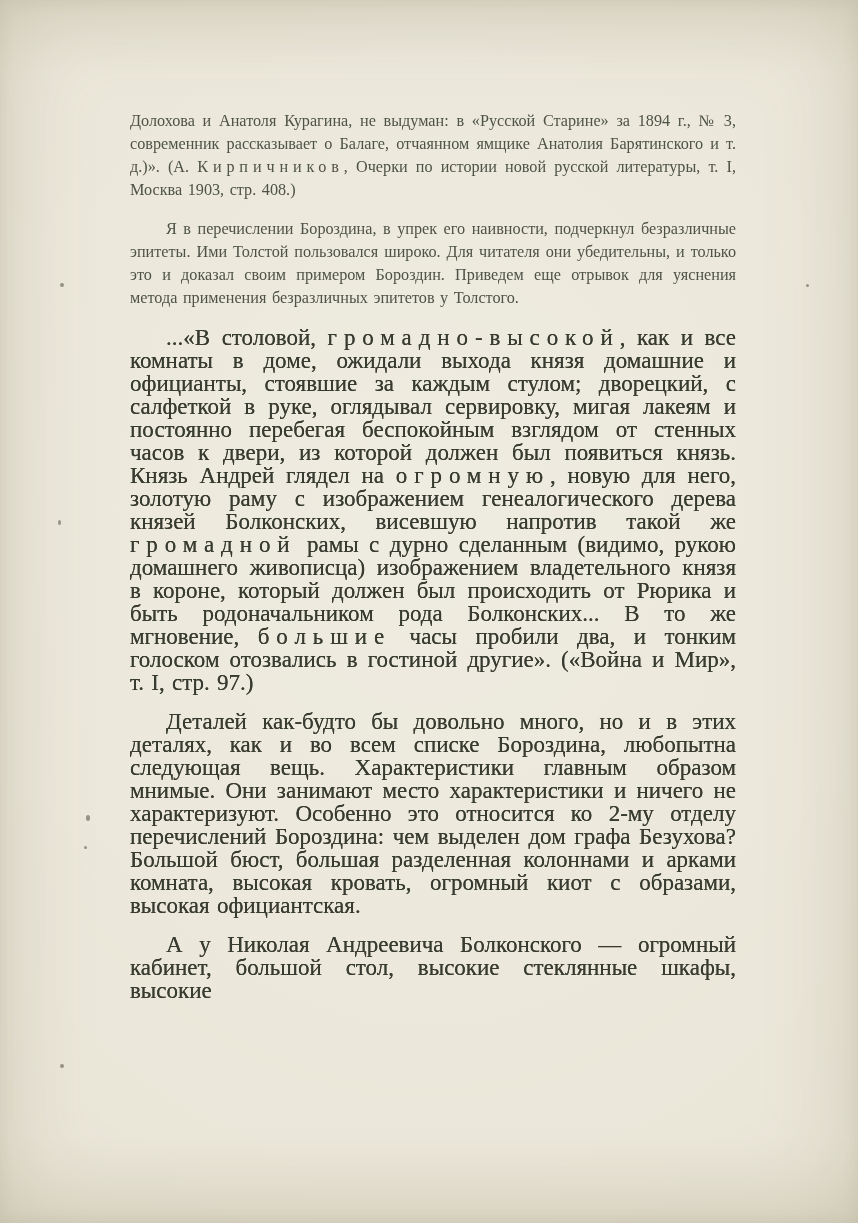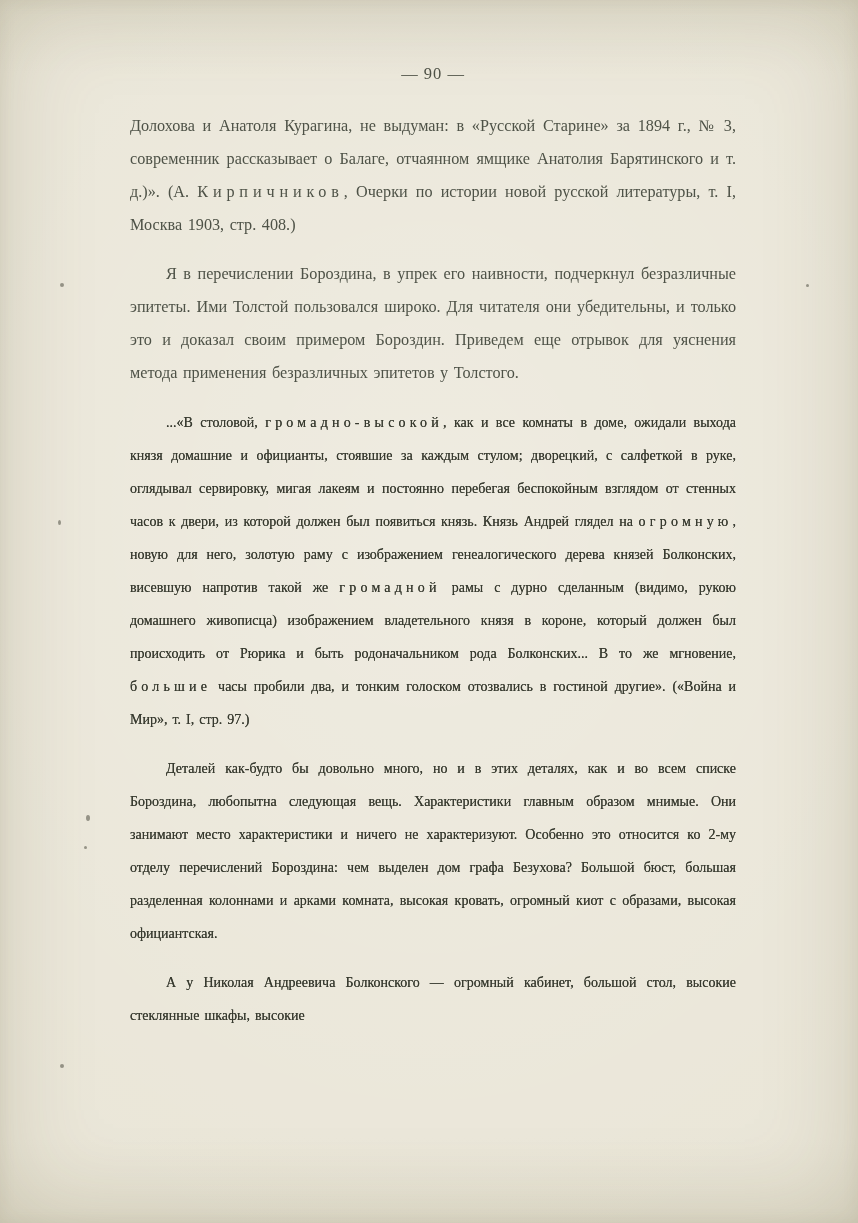--- a/index.html
+++ b/index.html
@@ -34,28 +34,28 @@
   }
   .text-block {
     position: absolute;
     top: 110px;
     left: 130px;
     width: 606px;
   }
   .para {
     margin: 0 0 16px 0;
     font-size: 16.2px;
-    line-height: 33px;
+    line-height: 23px;
     text-align: justify;
     color: #4e5247;
     word-spacing: 1.5px;
   }
   .para.indent { text-indent: 36px; }
   .para.heavy {
-    font-size: 14px;
+    font-size: 23px;
     color: #383b30;
     text-shadow: 0 0 0.6px rgba(42, 45, 34, 0.85);
   }
   .spaced { letter-spacing: 0.30em; }
   .speck {
     position: absolute;
     border-radius: 50%;
     background: rgba(64, 64, 52, 0.5);
     filter: blur(0.4px);
   }
@@ -63,21 +63,20 @@
   .s2 { left: 58px;  top: 520px;  width: 3px; height: 5px; }
   .s3 { left: 86px;  top: 815px;  width: 4px; height: 6px; }
   .s4 { left: 84px;  top: 846px;  width: 3px; height: 3px; }
   .s5 { left: 60px;  top: 1064px; width: 4px; height: 4px; }
   .s6 { left: 806px; top: 284px;  width: 3px; height: 3px; }
 </style>
 </head>
 <body style="--paper: #e9e5d6; --ink: #4a4d42;">
 
 <div class="page">
-  <div class="page-number">— 90 —</div>
   <div class="text-block">
       <p class="para"><span class="">Долохова и Анатоля Курагина, не выдуман: в «Русской Старине» за 1894 г., № 3, современник рассказывает о Балаге, отчаянном ямщике Анатолия Барятинского и т. д.)». (А. </span><span class="spaced">Кирпичников</span><span class="">, Очерки по истории новой русской литературы, т. I, Москва 1903, стр. 408.)</span></p>
       <p class="para indent"><span class="">Я в перечислении Бороздина, в упрек его наивности, подчеркнул безразличные эпитеты. Ими Толстой пользовался широко. Для читателя они убедительны, и только это и доказал своим примером Бороздин. Приведем еще отрывок для уяснения метода применения безразличных эпитетов у Толстого.</span></p>
       <p class="para indent heavy"><span class="">...«В столовой, </span><span class="spaced">громадно-высокой</span><span class="">, как и все комнаты в доме, ожидали выхода князя домашние и официанты, стоявшие за каждым стулом; дворецкий, с салфеткой в руке, оглядывал сервировку, мигая лакеям и постоянно перебегая беспокойным взглядом от стенных часов к двери, из которой должен был появиться князь. Князь Андрей глядел на </span><span class="spaced">огромную</span><span class="">, новую для него, золотую раму с изображением генеалогического дерева князей Болконских, висевшую напротив такой же </span><span class="spaced">громадной</span><span class=""> рамы с дурно сделанным (видимо, рукою домашнего живописца) изображением владетельного князя в короне, который должен был происходить от Рюрика и быть родоначальником рода Болконских... В то же мгновение, </span><span class="spaced">большие</span><span class=""> часы пробили два, и тонким голоском отозвались в гостиной другие». («Война и Мир», т. I, стр. 97.)</span></p>
       <p class="para indent heavy"><span class="">Деталей как-будто бы довольно много, но и в этих деталях, как и во всем списке Бороздина, любопытна следующая вещь. Характеристики главным образом мнимые. Они занимают место характеристики и ничего не характеризуют. Особенно это относится ко 2-му отделу перечислений Бороздина: чем выделен дом графа Безухова? Большой бюст, большая разделенная колоннами и арками комната, высокая кровать, огромный киот с образами, высокая официантская.</span></p>
       <p class="para indent heavy"><span class="">А у Николая Андреевича Болконского — огромный кабинет, большой стол, высокие стеклянные шкафы, высокие</span></p>
     </div>
   <div class="speck s1"></div>
   <div class="speck s2"></div>
   <div class="speck s3"></div>

